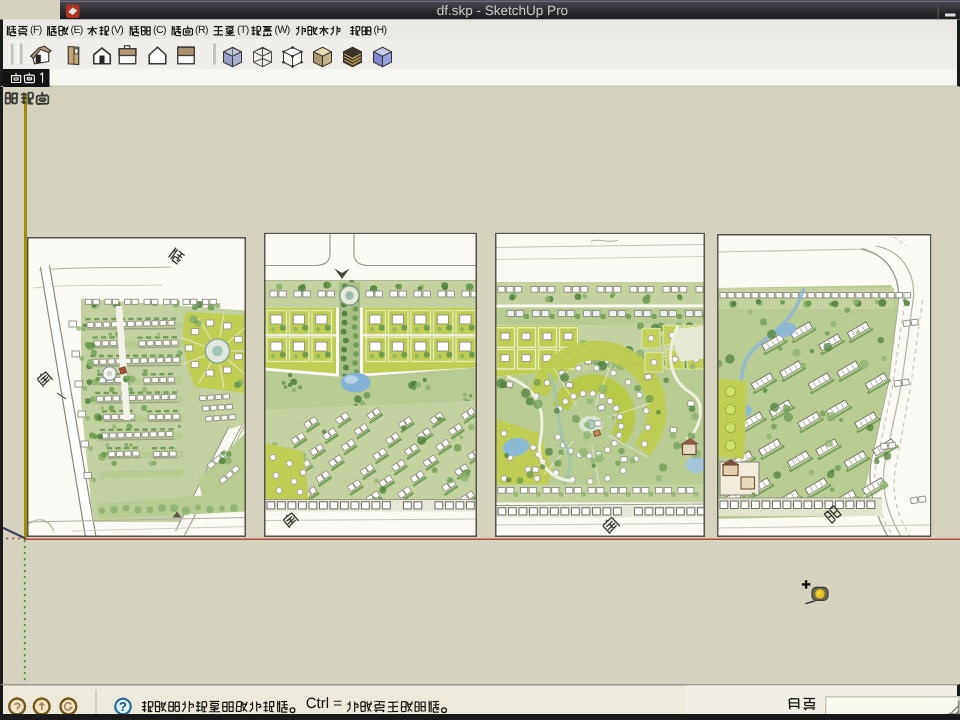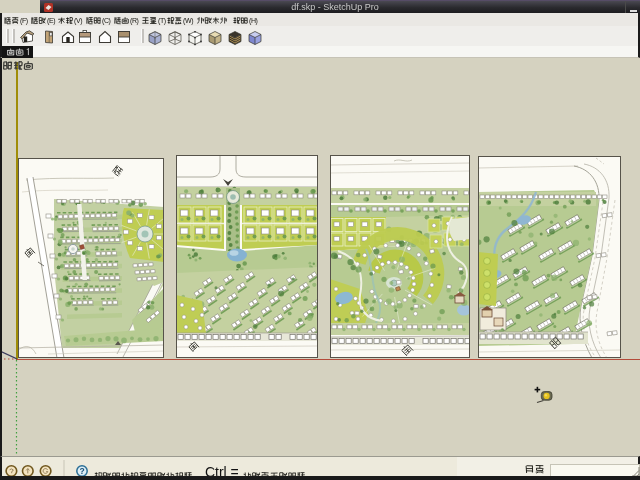--- a/index.html
+++ b/index.html
@@ -1753,21 +1753,21 @@
           <path d="M18.9 1.1L21.3 1.0M18.7 0.9L18.5 7.3M21.6 0.8L21.5 7.3M18.6 3.8L21.3 4.3M18.8 7.1L21.6 7.1M22.6 1.0L25.7 1.1M22.9 0.8L22.6 6.9M25.4 0.8L25.6 7.3M22.5 3.9L25.3 3.9M22.8 7.1L25.3 7.3" stroke="#14140f" stroke-width="0.81" fill="none"></path>
           <path d="M29.2 0.5L29.6 4.9M27.5 2.6L29.6 2.2M29.3 4.7L27.5 7.6M32.3 0.3L32.1 7.7M32.1 2.7L34.5 2.3M34.9 2.3L34.9 4.7M33.7 4.1L34.0 4.8" stroke="#14140f" stroke-width="0.81" fill="none"></path>
           <path d="M36.9 1.5L39.6 1.8M37.9 0.2L38.1 7.6M36.5 3.8L39.6 3.9M36.7 6.6L39.8 6.6M40.7 0.8L40.6 7.2M40.9 0.8L43.6 0.8M43.6 1.0L43.8 3.9M40.7 4.2L43.9 4.2M42.3 3.8L42.0 7.5M40.9 7.4L43.6 7.5" stroke="#14140f" stroke-width="0.81" fill="none"></path>
           <path d="M45.7 0.6L52.2 0.6M46.7 1.8L51.3 2.0M46.4 2.0L46.8 3.5M51.7 2.0L51.5 3.5M46.4 3.6L51.5 3.4M45.9 4.8L52.1 5.0M46.4 6.1L51.3 5.8M45.3 7.5L52.8 7.5M49.2 3.6L48.9 7.7" stroke="#14140f" stroke-width="0.81" fill="none"></path>
           <path d="M54.6 1.2L57.6 1.1M54.4 1.1L54.6 7.3M57.3 0.7L57.4 7.2M54.6 4.1L57.5 4.1M54.6 7.3L57.5 7.2M58.9 1.1L61.5 0.9M58.7 0.7L58.8 7.3M61.4 0.7L61.4 7.1M58.7 4.1L61.4 4.2M58.7 7.2L61.6 7.2" stroke="#14140f" stroke-width="0.81" fill="none"></path>
           <path d="M63.8 0.8L66.8 0.8M63.9 1.0L63.5 7.4M66.9 0.6L66.8 7.1M63.4 4.0L66.5 4.0M63.5 7.3L66.8 7.3M67.7 0.9L68.0 4.2M67.7 2.2L70.7 2.7M70.8 0.8L68.0 7.2M67.8 4.7L70.8 7.4" stroke="#14140f" stroke-width="0.81" fill="none"></path>
           <path d="M74.3 0.6L74.4 4.8M72.5 2.5L74.2 2.3M74.6 5.0L72.5 7.6M77.1 0.6L77.2 7.3M77.3 2.5L79.5 2.6M79.6 2.6L79.9 4.8M78.6 3.9L79.1 5.0" stroke="#14140f" stroke-width="0.81" fill="none"></path>
           <path d="M81.5 1.6L84.4 1.7M83.3 0.5L83.1 7.8M81.8 4.2L84.5 4.1M81.7 6.5L84.6 6.6M85.8 0.7L85.7 7.2M85.8 0.8L88.8 0.8M88.5 1.0L88.5 4.1M85.9 4.0L88.9 3.9M87.0 4.2L87.3 7.5M86.0 7.3L88.5 7.5" stroke="#14140f" stroke-width="0.81" fill="none"></path>
           <path d="M91.1 0.2L91.2 7.9M92.4 0.2L92.4 7.9M90.9 2.2L92.3 2.2M93.4 0.7L97.5 0.6M95.6 0.7L95.5 4.8M93.8 3.0L97.8 2.8M93.7 4.9L97.7 4.8M93.9 4.9L93.8 7.7M93.5 7.8L97.6 7.7M95.6 6.0L97.8 5.8" stroke="#14140f" stroke-width="0.81" fill="none"></path>
           <circle cx="101.0" cy="6.5" r="1.6" fill="none" stroke="#14140f" stroke-width="0.81"></circle>
-        </svg><span style="font-size:14px;position:relative;top:-2px;"> Ctrl = </span><svg width="71" height="9" style="vertical-align:-2px" viewBox="0 0 71 9">
+        </svg><span style="font-size:10px;position:relative;top:-2px;"> Ctrl = </span><svg width="71" height="9" style="vertical-align:-2px" viewBox="0 0 71 9">
           <path d="M2.2 0.5L2.4 4.7M0.6 2.2L2.3 2.6M2.5 4.9L0.5 7.5M5.5 0.6L5.4 7.7M5.1 2.6L7.6 2.2M7.7 2.4L7.7 4.7M6.5 4.2L7.3 4.9" stroke="#14140f" stroke-width="0.81" fill="none"></path>
           <path d="M9.8 0.7L12.8 1.0M9.5 0.9L9.8 7.1M12.5 1.0L12.4 7.3M9.7 4.0L12.9 3.9M9.6 7.3L12.5 7.1M13.7 0.6L14.1 4.7M13.6 2.6L16.9 2.4M16.6 0.6L14.2 7.3M14.0 4.7L16.5 7.3" stroke="#14140f" stroke-width="0.81" fill="none"></path>
           <path d="M18.6 0.5L25.6 0.9M21.8 0.5L22.0 3.0M19.3 2.8L25.1 3.1M19.1 2.7L19.1 4.7M25.0 3.0L25.0 4.7M19.1 5.1L24.9 4.6M18.5 6.4L25.3 6.5M20.3 6.2L19.5 7.6M23.8 6.5L25.0 7.7" stroke="#14140f" stroke-width="0.81" fill="none"></path>
           <path d="M27.8 1.2L34.6 1.0M27.7 4.2L34.3 3.9M27.5 7.5L34.5 7.3M31.1 1.2L30.9 7.2" stroke="#14140f" stroke-width="0.81" fill="none"></path>
           <path d="M36.7 0.7L39.9 0.7M36.7 0.8L36.6 7.1M39.8 0.7L39.6 7.4M36.6 4.2L39.6 4.1M36.7 7.4L39.5 7.2M40.7 0.9L41.1 4.5M41.0 2.6L43.9 2.2M43.9 0.7L40.9 7.4M41.1 4.3L43.8 7.2" stroke="#14140f" stroke-width="0.81" fill="none"></path>
           <path d="M45.7 0.9L48.5 1.0M45.8 1.0L45.7 7.4M48.4 1.1L48.3 7.0M45.8 4.3L48.2 4.0M45.5 7.3L48.6 7.0M49.5 1.0L52.6 1.0M49.7 1.1L49.8 7.4M52.4 0.8L52.5 7.0M49.5 4.1L52.2 4.0M49.7 6.9L52.6 7.0" stroke="#14140f" stroke-width="0.81" fill="none"></path>
           <path d="M55.1 0.2L55.2 7.9M56.4 0.2L56.4 7.9M54.9 2.2L56.3 2.2M57.4 0.7L61.5 0.6M59.6 0.7L59.5 4.8M57.8 3.0L61.8 2.8M57.7 4.9L61.7 4.8M57.9 4.9L57.8 7.7M57.5 7.8L61.6 7.7M59.6 6.0L61.8 5.8" stroke="#14140f" stroke-width="0.81" fill="none"></path>
           <circle cx="65.0" cy="6.5" r="1.6" fill="none" stroke="#14140f" stroke-width="0.81"></circle>
         </svg></span>
     <span style="position:absolute;left:523px;top:8px;"><svg width="19" height="10" style="vertical-align:-2px" viewBox="0 0 19 10">

